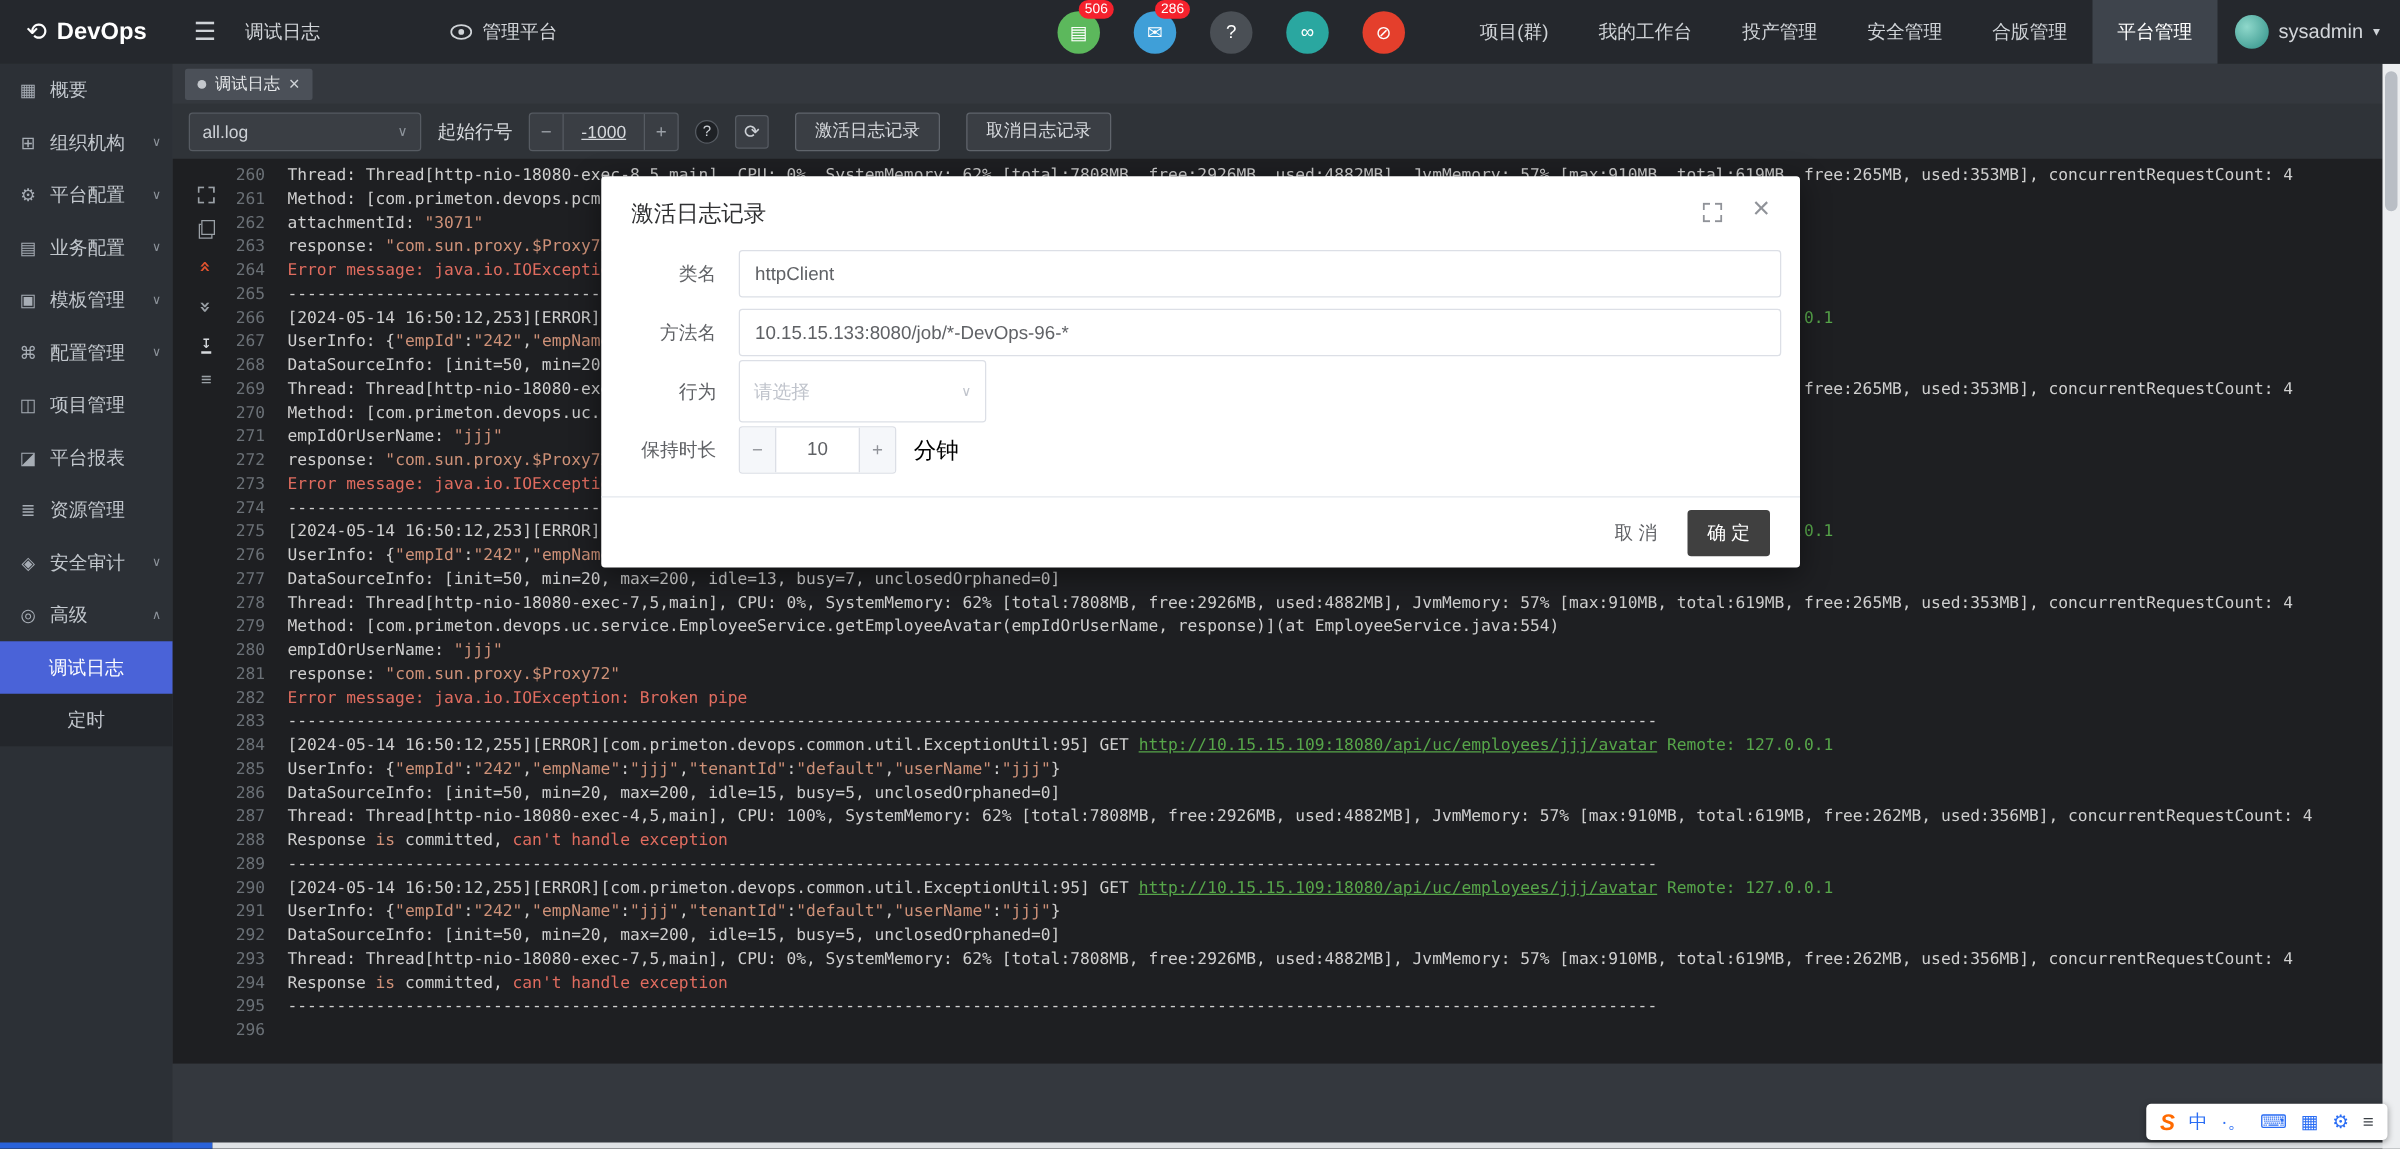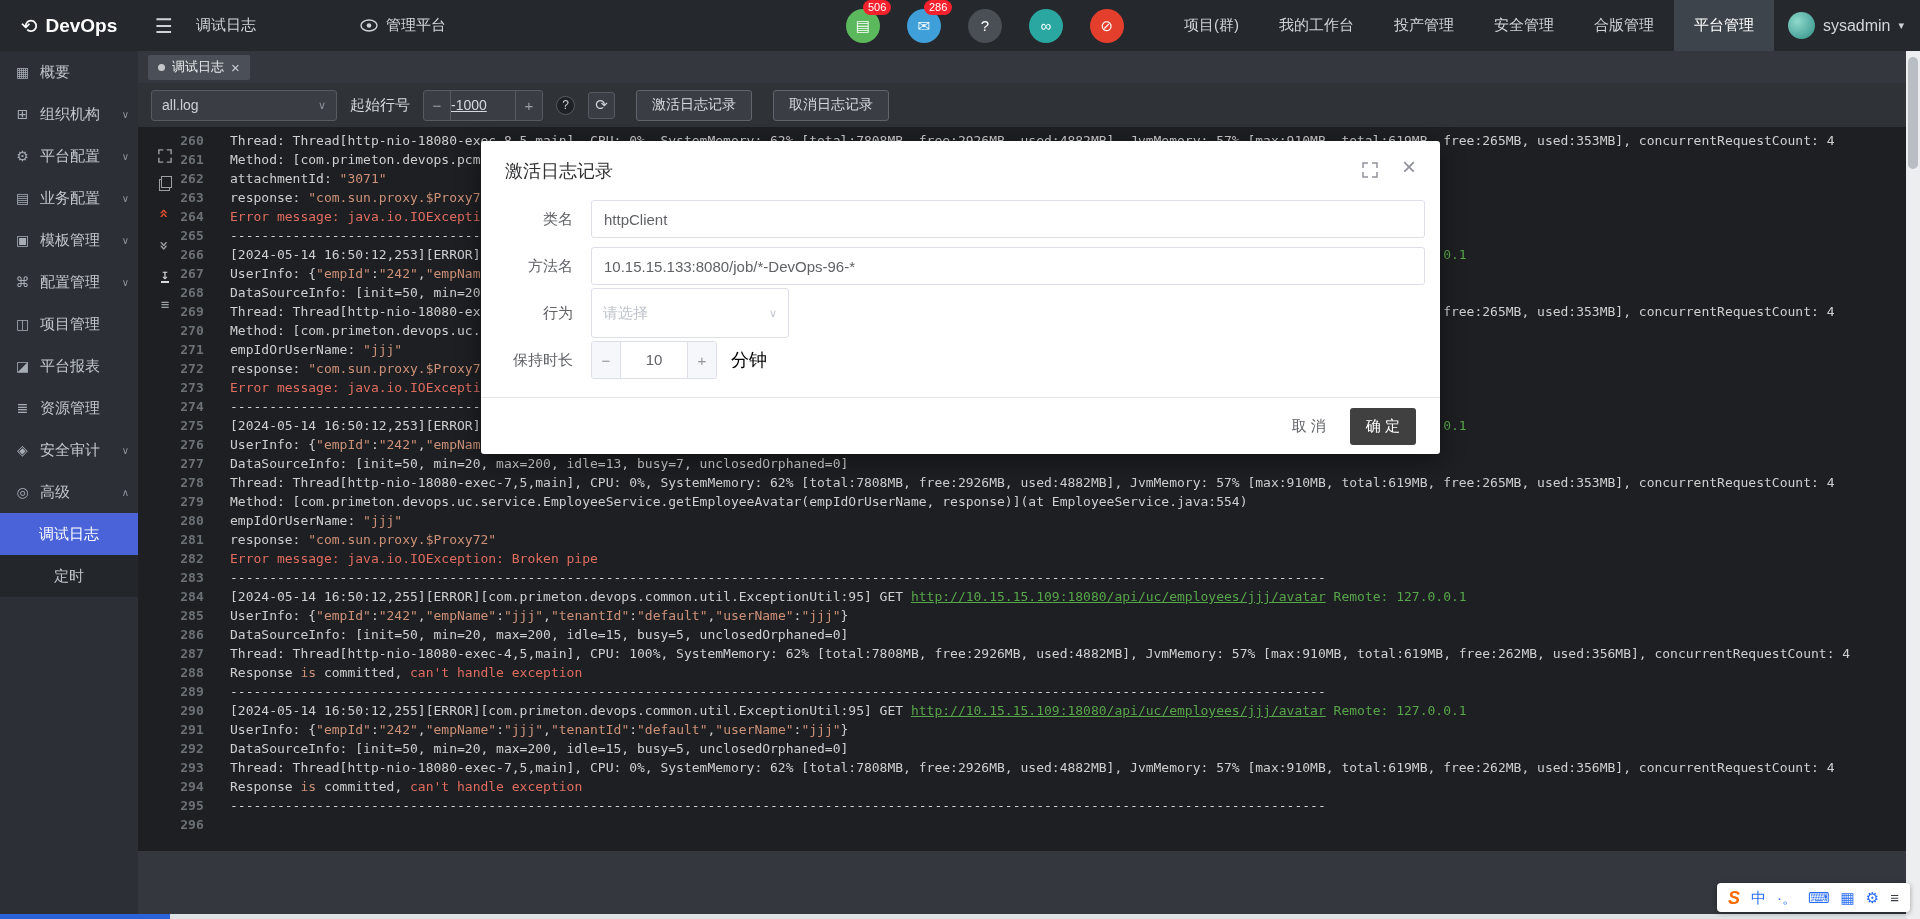--- a/index.html
+++ b/index.html
@@ -40,40 +40,40 @@
   .tab .x { font-size:15px; color:#cfd3d7; cursor:pointer; }
 
   .toolbar { position:absolute; left:138px; top:83px; right:14px; height:44px; background:#2f3338; display:flex; align-items:center; gap:13px; padding-left:13px; }
   .dk-select { width:186px; height:31px; background:#3a3e44; border:1px solid #565b62; border-radius:3px; display:flex; align-items:center; justify-content:space-between; padding:0 10px; font-size:14px; color:#cdd1d6; cursor:pointer; }
   .dk-select .chev { font-size:11px; color:#8d939b; }
   .lbl { font-size:15px; color:#d6d9dd; }
   .stepper-dk { display:flex; height:31px; border:1px solid #565b62; border-radius:3px; background:#3a3e44; overflow:hidden; }
   .stepper-dk .sb { width:27px; display:flex; align-items:center; justify-content:center; color:#9ba0a7; font-size:15px; cursor:pointer; }
   .stepper-dk .sb.minus { border-right:1px solid #565b62; }
   .stepper-dk .sb.plus { border-left:1px solid #565b62; }
-  .stepper-dk input { width:64px; border:none; background:transparent; color:#d6d9dd; font-size:14px; outline:none; font-family:inherit;text-decoration:underline; }
+  .stepper-dk input { width:64px; border:none; background:transparent; color:#d6d9dd; font-size:14px; text-align:center; outline:none; font-family:inherit;text-decoration:underline; }
   .help-ic { width:19px; height:19px; border-radius:50%; background:#1e2125; border:1px solid #565b62; color:#cdd1d6; font-size:12px; display:flex; align-items:center; justify-content:center; cursor:pointer; }
   .refresh-btn { width:27px; height:27px; border:1px solid #565b62; border-radius:3px; background:#3a3e44; color:#cdd1d6; font-size:15px; display:flex; align-items:center; justify-content:center; cursor:pointer; }
   .tbtn { height:31px; padding:0 15px; background:#3a3e44; border:1px solid #60656c; border-radius:3px; color:#d6d9dd; font-size:14px; display:flex; align-items:center; cursor:pointer; white-space:nowrap; }
   .tbtn.second { margin-left:8px; }
 
   
   .logview { position:absolute; left:138px; top:127px; right:14px; bottom:68px; background:#1e1f22; overflow:hidden; font-family:"DejaVu Sans Mono","Liberation Mono",monospace; }
   .log-tools { position:absolute; left:20px; top:22px; display:flex; flex-direction:column; gap:13px; align-items:center; color:#9aa0a6; z-index:2; }
   .log-tools > span { cursor:pointer; display:flex; align-items:center; justify-content:center; }
   .rot { transform:rotate(90deg); display:inline-block; font-size:16px; font-weight:bold; }
   .rot.hot { color:#e0532f; }
   .dl { font-size:14px; border-bottom:2px solid currentColor; line-height:13px; color:#d6d9dd; }
   .wrapic { font-size:14px; }
   .copy-ic { position:relative; width:13px; height:15px; }
   .copy-ic::before { content:""; position:absolute; left:0; bottom:0; width:9px; height:10px; border:1.3px solid currentColor; }
   .copy-ic::after { content:""; position:absolute; right:0; top:0; width:9px; height:10px; border:1.3px solid currentColor; background:#1e1f22; }
   .log-lines { position:absolute; left:34px; top:4px; right:0; bottom:0; }
   .lline { display:flex; height:19px; line-height:19px; font-size:13px; white-space:pre; }
-  .ln { flex:0 0 40px; width:40px; text-align:center; color:#6b7177;font-weight:bold; }
+  .ln { flex:0 0 40px; width:40px; text-align:right; color:#6b7177; }
   .lt { margin-left:18px; color:#cfcfcf; }
   .str { color:#ce9178; }
   .lnk { color:#57a64a; text-decoration:underline; }
   .lnk2 { color:#57a64a; }
   .err { color:#e06c5f; }
   .kw { color:#ce9178; }
 
   
   .belowlog { position:absolute; left:138px; right:14px; top:851px; height:63px; background:#34383e; }
   .taskstrip-blue { position:absolute; left:0; bottom:0; width:170px; height:5px; background:#2a62d9; z-index:25; }

